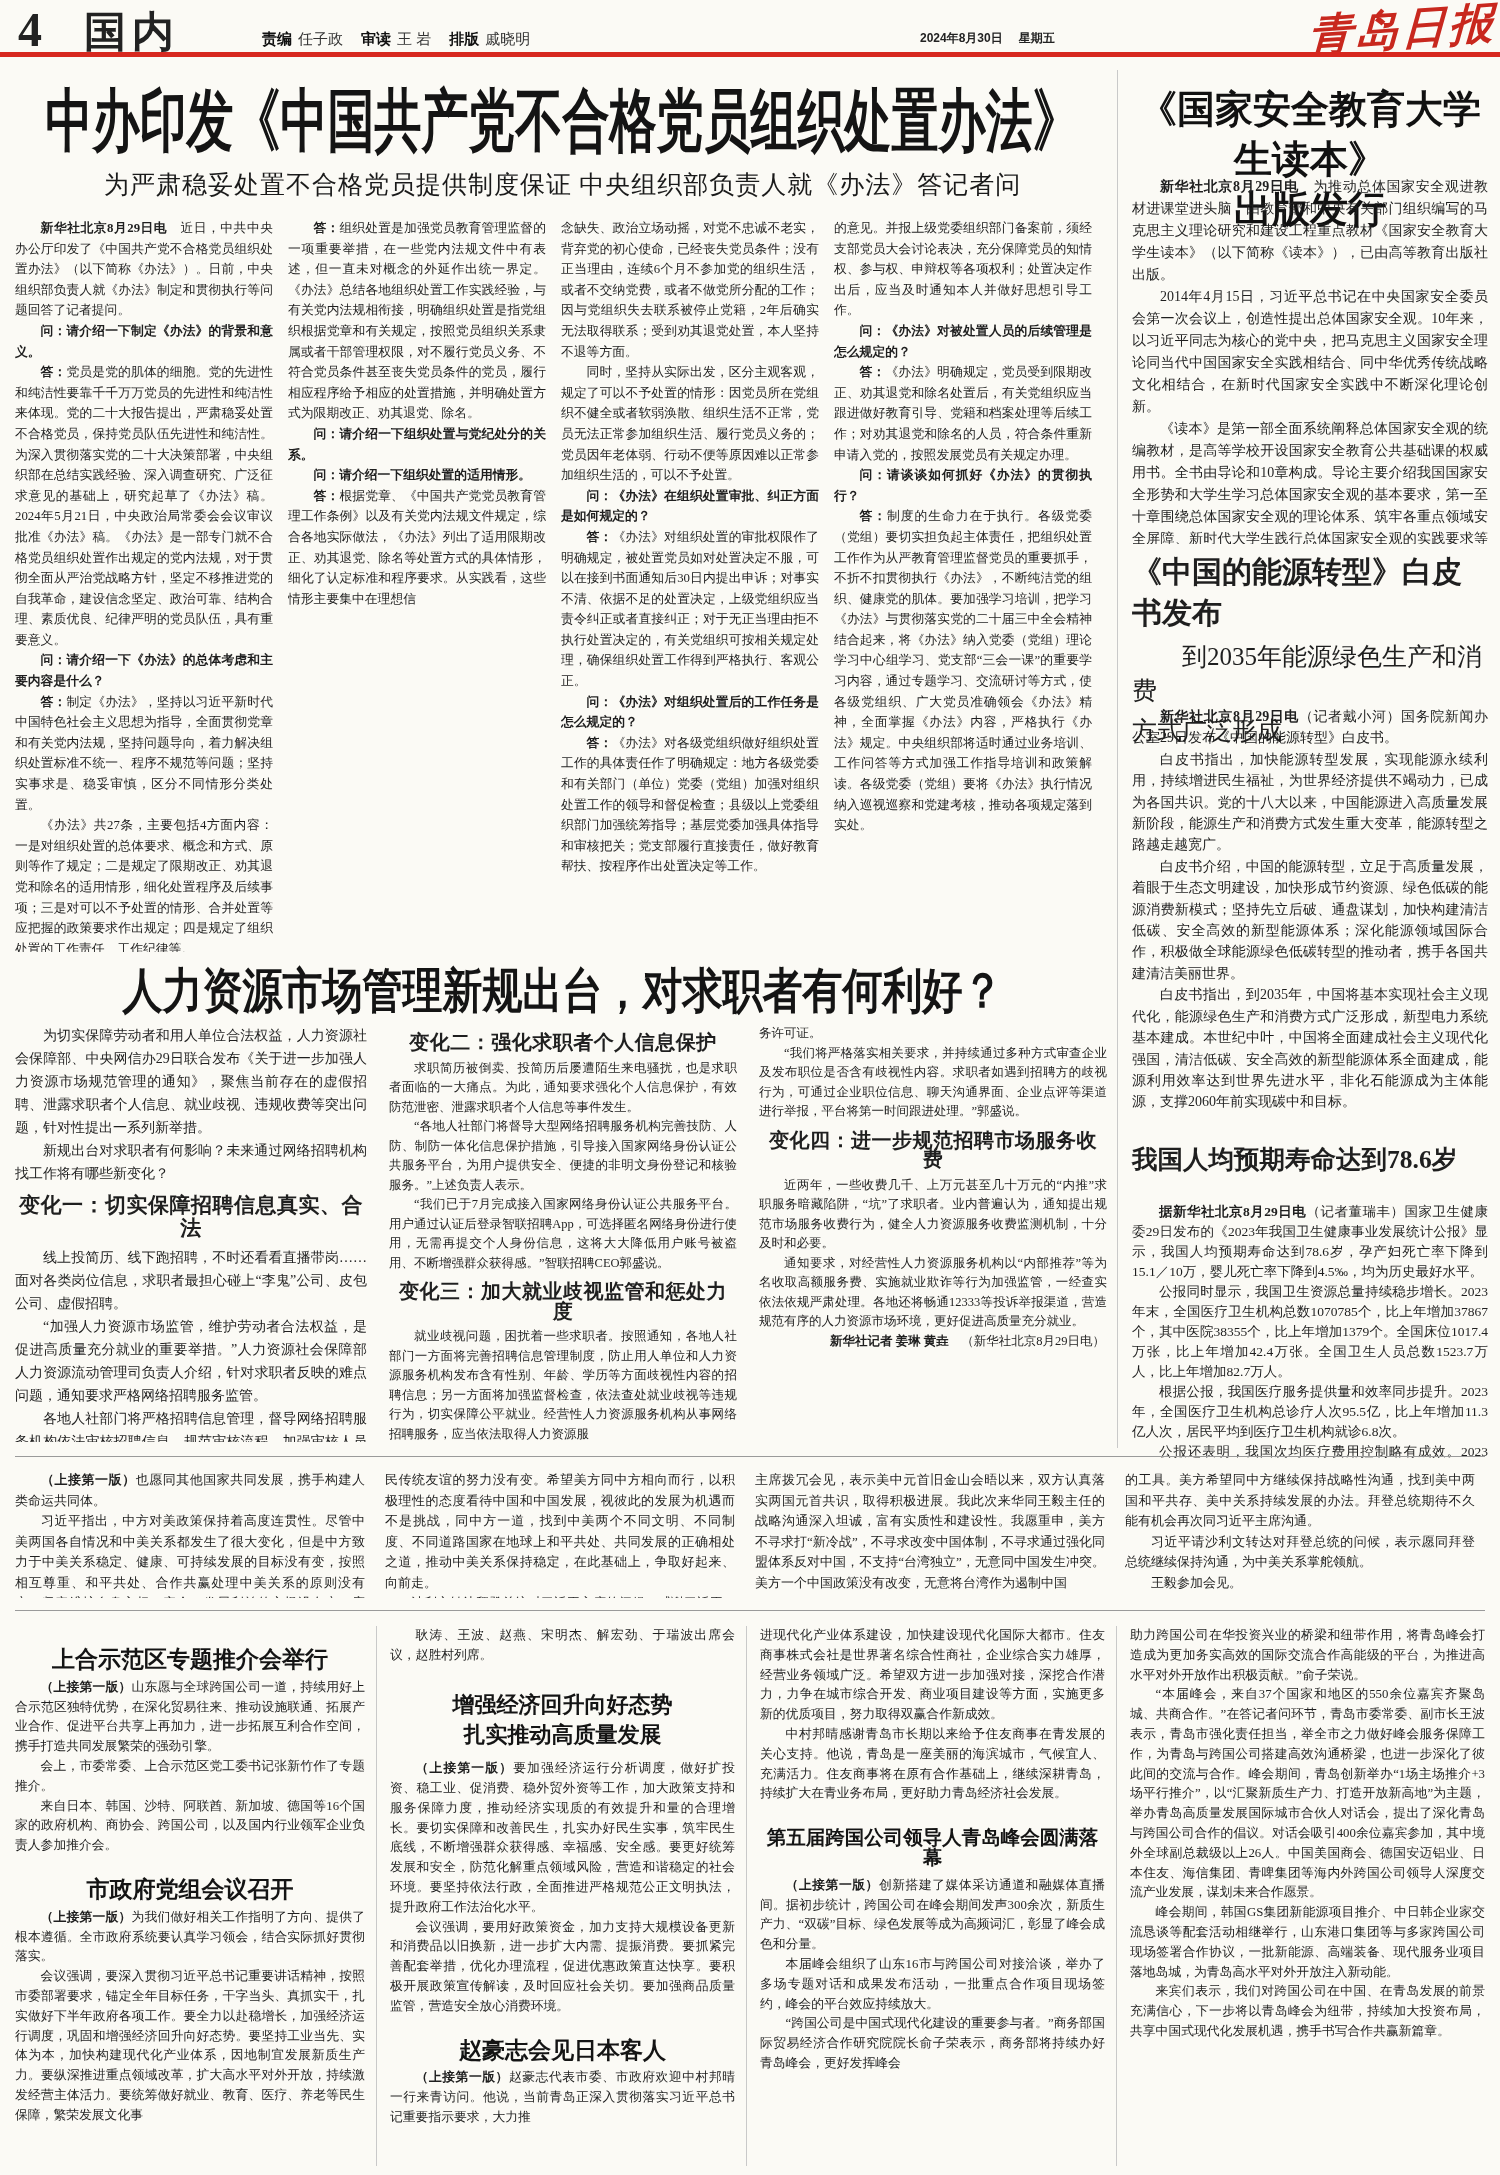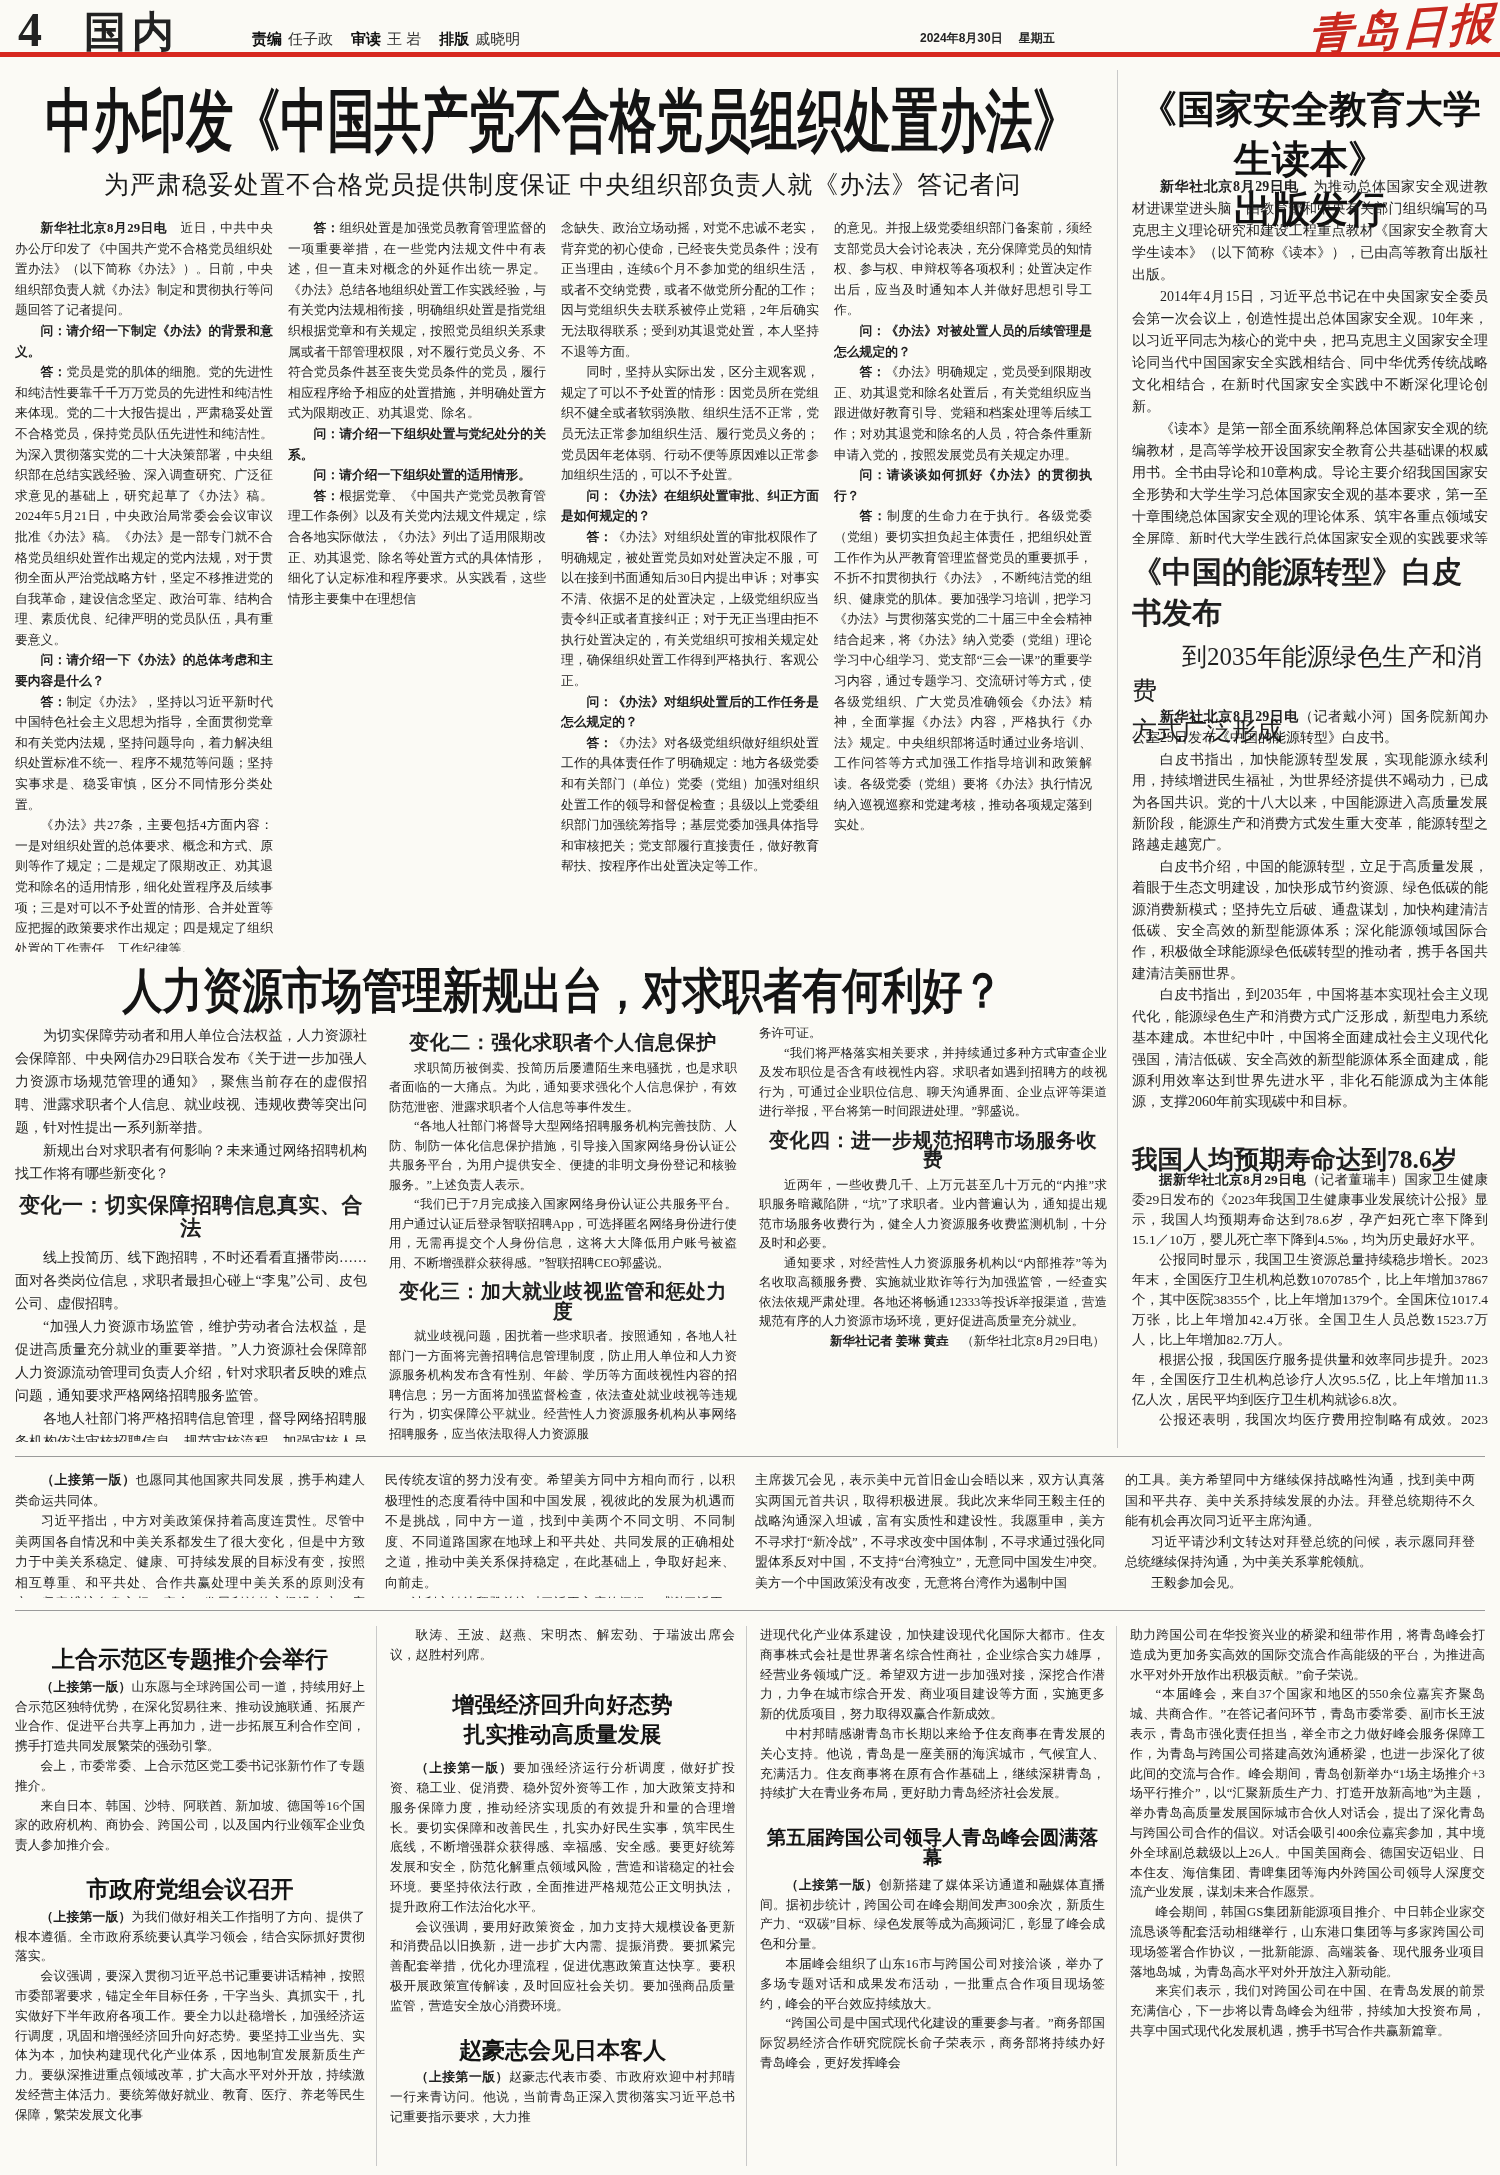--- a/index.html
+++ b/index.html
@@ -4,21 +4,21 @@
 <style>
   html,body{margin:0;padding:0;background:#e8e6e0;}
   .sheet{position:relative;width:1500px;height:2175px;background:#fbfaf5;color:#1f1f1f;
          font-family:"Liberation Serif","DejaVu Serif",serif;overflow:hidden;margin:0 auto;}
   
   .pageno{position:absolute;left:18px;top:2px;font-size:48px;font-weight:900;color:#222;}
   .sectionname{position:absolute;left:84px;top:4px;font-size:42px;font-weight:900;letter-spacing:6px;color:#222;}
   .staffline{position:absolute;left:246px;top:30px;font-size:15px;color:#333;
              font-family:"Liberation Sans","DejaVu Sans",sans-serif;}
   .staffline b{font-weight:bold;color:#111;margin-left:18px;}
-  .staffline b:first-child{margin-left:6px;}
+  .staffline b:first-child{margin-left:16px;}
   .staffline span{margin-left:6px;}
   .dateline{position:absolute;left:920px;top:30px;font-size:12px;color:#222;font-weight:bold;
             font-family:"Liberation Sans","DejaVu Sans",sans-serif;}
   .dateline .wk{margin-left:16px;}
   .masthead{position:absolute;left:1308px;top:0px;font-size:44px;font-weight:900;font-style:italic;
             color:#c8281e;letter-spacing:3px;transform:rotate(-4deg) skewX(-6deg);}
   .redrule{position:absolute;left:0;top:52px;width:1500px;height:5px;background:#d7281f;}
   
   .lead-headline{position:absolute;left:15px;top:76px;width:1095px;text-align:center;
                  font-size:47px;font-weight:900;color:#141414;transform:scaleY(1.45);transform-origin:top;
@@ -38,21 +38,21 @@
   .vrule{position:absolute;width:1px;background:#c9c9c9;}
   .rr{position:absolute;left:1132px;width:356px;}
   .rr-title{font-weight:900;text-align:center;color:#111;}
   .readbook-title{top:84px;font-size:38px;line-height:1.32;}
   .readbook-body{top:176px;height:368px;font-size:14px;line-height:22px;}
   .energy-title{top:552px;text-align:left;}
   .energy-title .l1{font-size:30px;font-weight:900;display:block;}
   .energy-title .l2{font-size:25px;font-weight:400;display:block;text-indent:2em;margin-top:6px;line-height:1.35;}
   .energy-body{top:706px;height:424px;font-size:14px;line-height:21.4px;}
   .lifespan-title{top:1142px;font-size:25.5px;font-weight:900;text-align:left;white-space:nowrap;}
-  .lifespan-body{top:1170px;height:258px;font-size:13.5px;line-height:20px;}
+  .lifespan-body{top:1202px;height:258px;font-size:13.5px;line-height:20px;}
   .rr.col{overflow:hidden;}
   
   .jobs-headline{position:absolute;left:15px;top:958px;width:1095px;text-align:center;
                  font-size:40px;font-weight:900;color:#141414;transform:scaleY(1.2);transform-origin:top;}
   .jobs-col{top:1024px;height:418px;}
   .jobs-col1{left:15px;width:352px;font-size:14px;line-height:23px;}
   .jobs-col2{left:389px;width:348px;font-size:12.5px;line-height:19.5px;}
   .jobs-col3{left:759px;width:348px;font-size:12.5px;line-height:19.5px;}
   .jobs-col .sub{font-size:20px;margin:9px 0 6px;letter-spacing:0.5px;}
   .jobs-col1 .sub{font-size:21px;}

